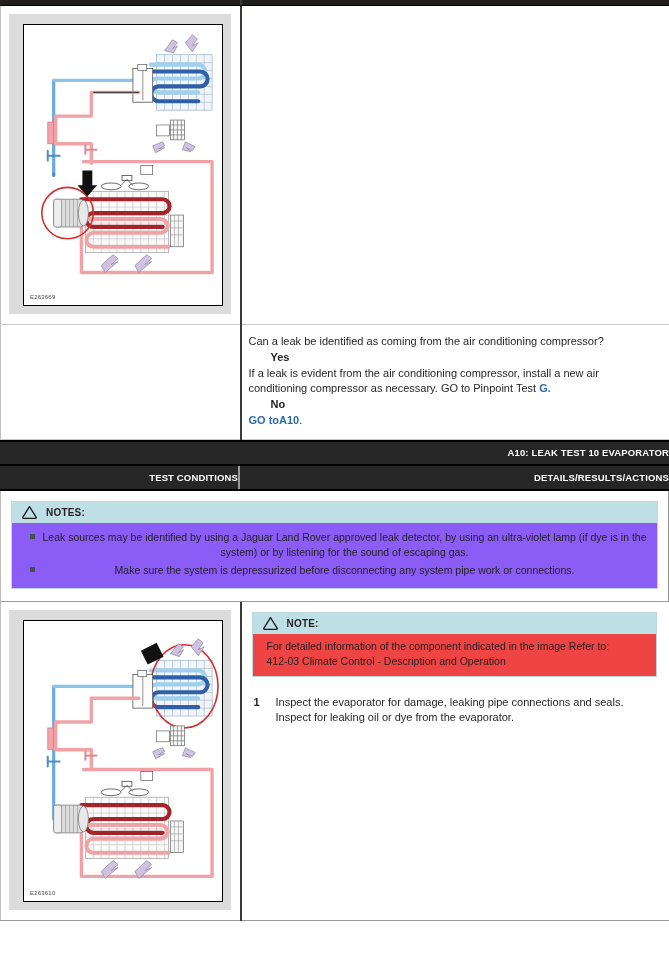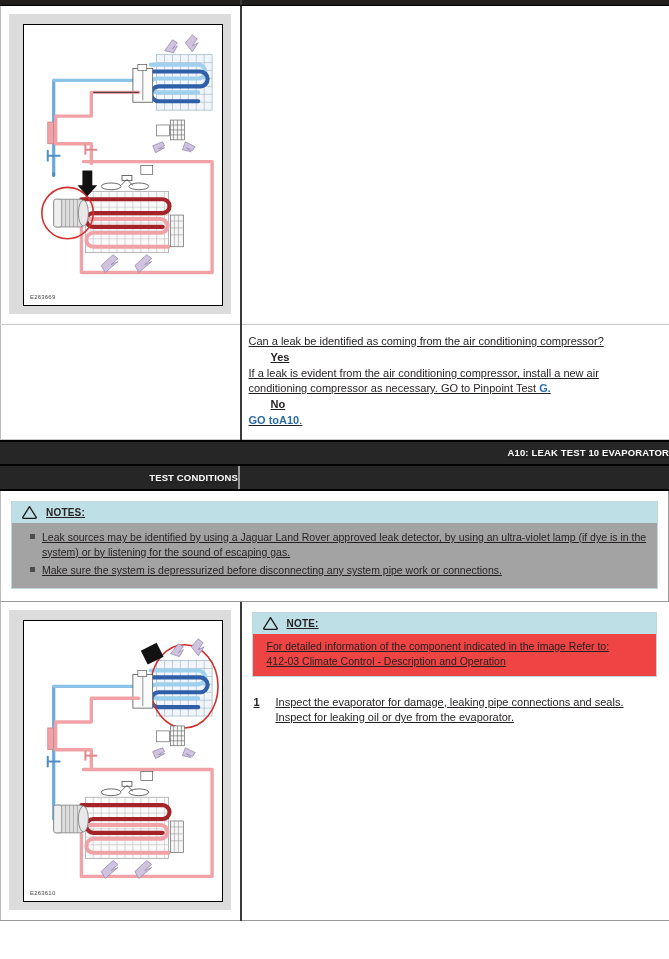--- a/index.html
+++ b/index.html
@@ -2,21 +2,21 @@
 <html><head>
 <meta charset="utf-8">
 <style>
   html,body{margin:0;padding:0;background:#ffffff;}
   body{
     width:669px;height:959px;overflow:hidden;
     font-family:"Liberation Sans","DejaVu Sans",sans-serif;
     color:#231f20;
     -webkit-font-smoothing:none;
   }
-  .page{position:relative;width:669px;height:855px;box-sizing:border-box;text-decoration:underline;}
+  .page{position:relative;width:669px;height:855px;box-sizing:border-box;}
 
   
   .tbl{width:669px;border-collapse:collapse;table-layout:fixed;}
   .col-left{width:240px;}
   .col-right{width:429px;}
 
   .topbar{
     height:5px;background:#221f1f;border-bottom:1px solid #000;
     display:flex;
   }
@@ -80,21 +80,21 @@
     border-bottom:2px solid #000;
   }
   .dark-title{height:22px;line-height:22px;}
   .dark-sub{height:23px;line-height:23px;}
   .dark-sub-l{width:240px;border-right:2px solid #9a9a9a;box-sizing:border-box;}
   .subrow{display:flex;}
   .dark-sub-r{flex:1;}
 
   
   .notewrap{padding:10px 10px 12px 10px;background:#fff;}
-  .notebox{border:1px solid #bfd8de;background:#a3a3a3;}
+  .notebox{border:1px solid #bfd8de;background:#8b5cf6;text-align:center;}
   .notehdr{
     background-color:#bfdfe6;
     background-image:radial-gradient(circle at 1px 1px,#a9d2db 0.55px,transparent 0.65px);
     background-size:3px 3px;
     height:21px;display:flex;align-items:center;padding-left:9px;
   }
   .notehdr .tri{margin-right:8px;display:block;}
   .notehdr .lbl{font-size:10px;font-weight:bold;color:#231f20;letter-spacing:.2px;}
   .notebody{padding:5px 10px 6px 10px;font-size:10.5px;line-height:14.5px;}
   ul.sq{list-style:none;margin:0;padding:0;}
@@ -300,20 +300,21 @@
     </tr>
   </tbody>
     </table>
 
   <div class="dark dark-title">
     <span>A10: LEAK TEST 10 EVAPORATOR</span>
   </div>
   <div class="dark dark-sub" style="border-top:none;">
     <div class="subrow">
       <div class="dark-sub-l">TEST CONDITIONS</div>
+      <div class="dark-sub-r">DETAILS/RESULTS/ACTIONS</div>
     </div>
   </div>
 
   <div class="notewrap" style="border-left:1px solid #bdbdbd;border-right:1px solid #9a9a9a;border-bottom:1px solid #9a9a9a;box-sizing:border-box;">
     <div class="notebox">
       <div class="notehdr">
         <svg class="tri" width="17" height="15" viewBox="0 0 17 15">
           <path d="M8.5 1.6 L15.4 12.6 A1.6 1.6 0 0 1 14.1 13.4 L2.9 13.4 A1.6 1.6 0 0 1 1.6 12.6 Z" fill="none" stroke="#1a1a1a" stroke-width="1.3" stroke-linejoin="round"></path>
         </svg>
         <span class="lbl">NOTES:</span>

